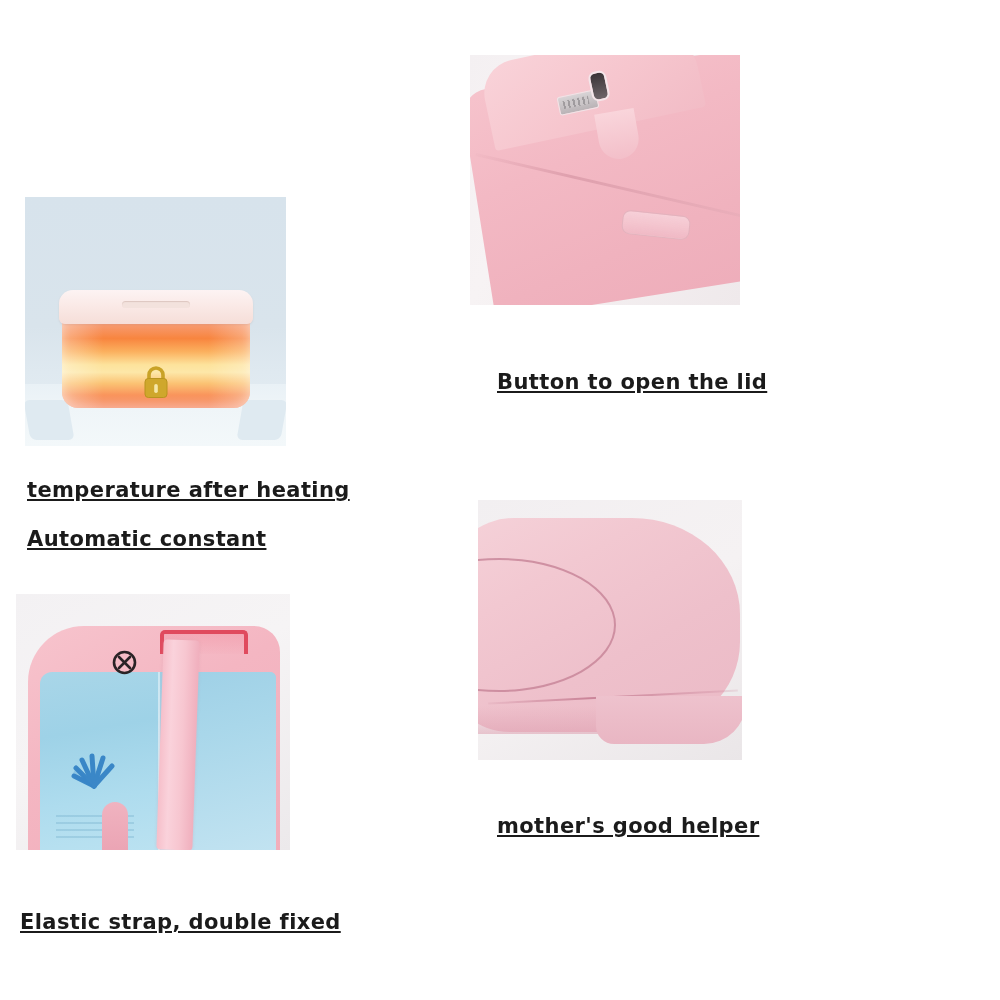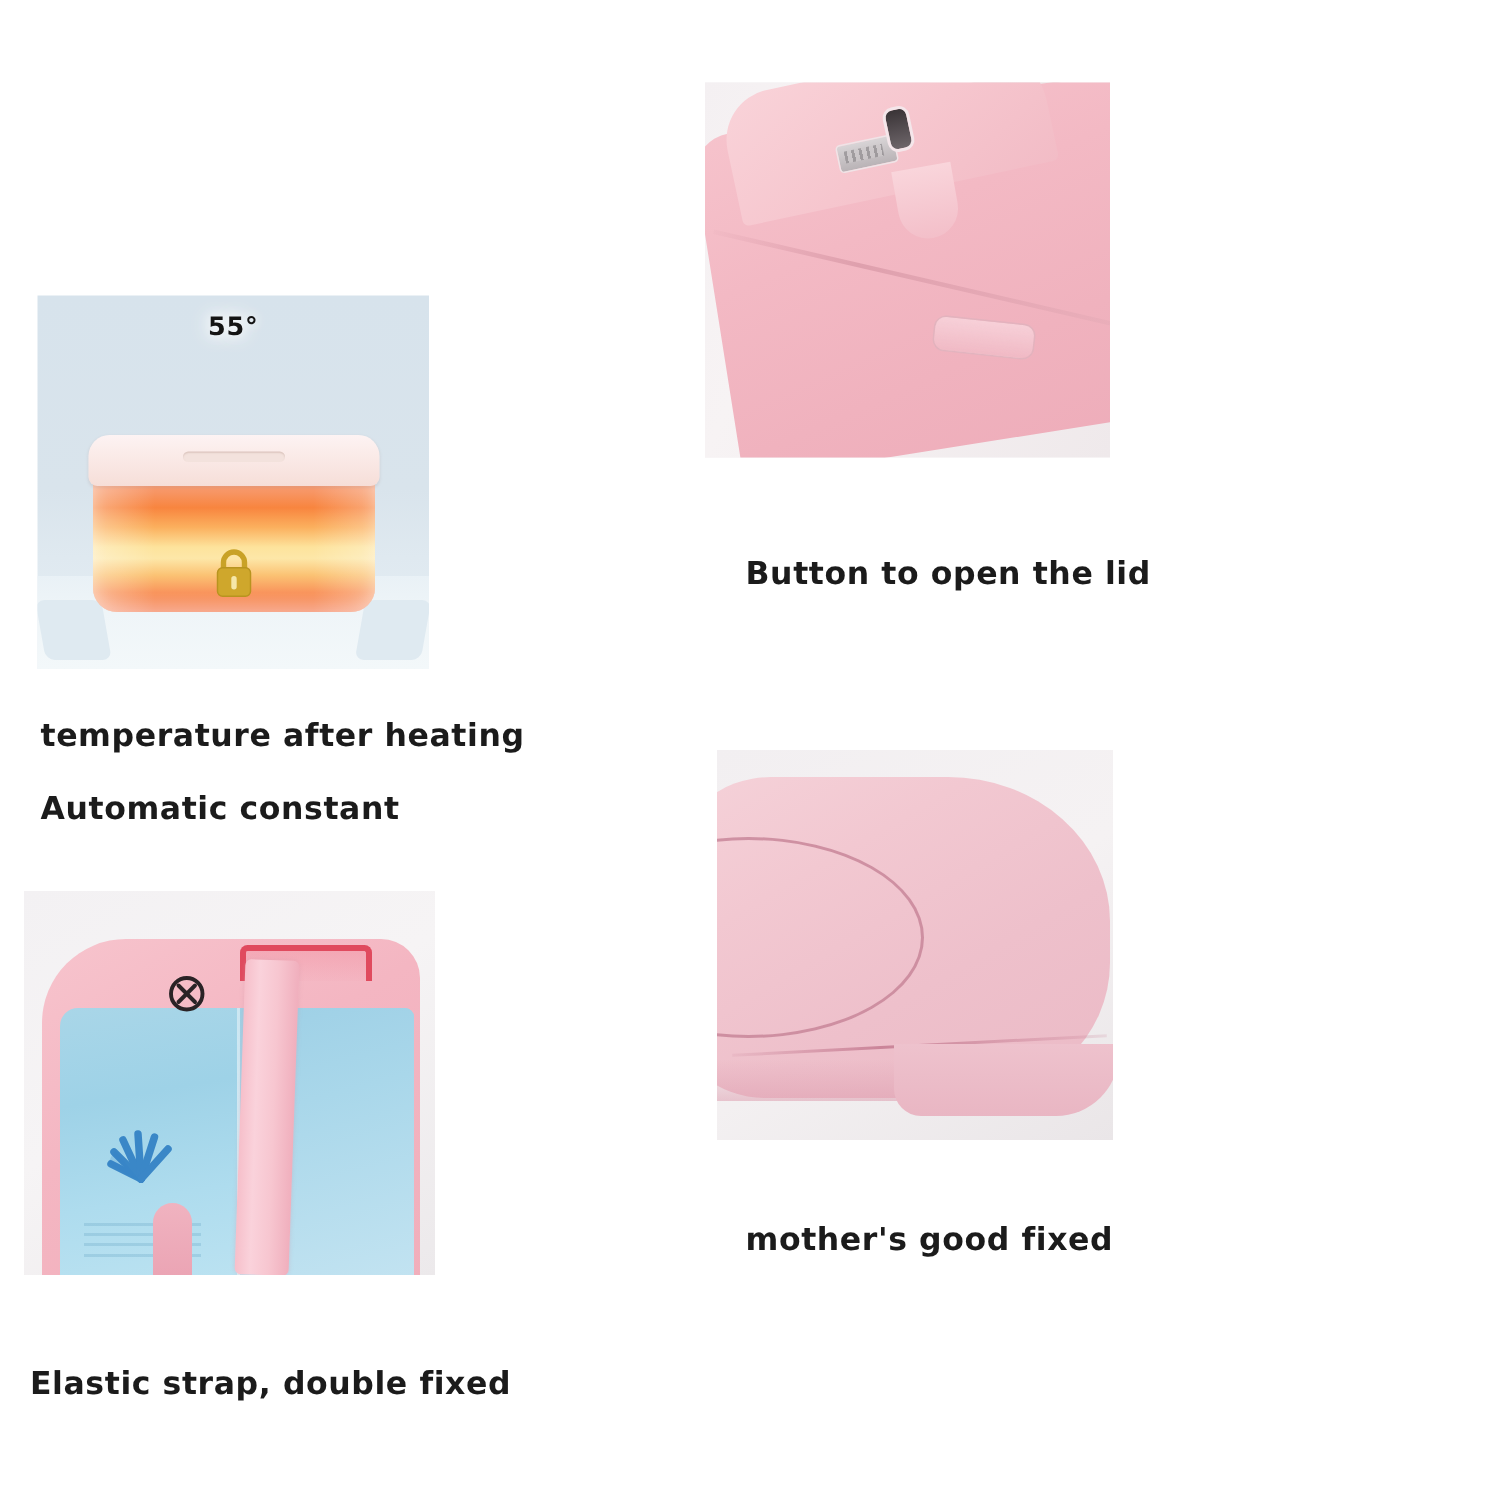--- a/index.html
+++ b/index.html
@@ -381,21 +381,21 @@
     width: 150px; height: 48px;
     background: linear-gradient(180deg,#eec2cd 0%, #e9b6c3 100%);
     border-radius: 0 0 42px 18px;
   }
 
   
   #cap-heating  { left: 27px;  top: 466px; line-height: 49px; }
   #cap-button   { left: 497px; top: 360px; }
   #cap-strap    { left: 20px;  top: 900px; }
   #cap-extract  { left: 497px; top: 803px; line-height: 47px; }
-  .caption .line { display: block; }
+  .caption .line { display: block; text-decoration: underline; }
 </style>
 </head>
 <body>
 
 <div class="panel" id="panel-heating">
   <div class="heat-dome"></div>
   <div class="heat-rays" id="rays">
       <i style="transform: translateX(-50%) rotate(-76.4444deg);"></i>
       <i style="transform: translateX(-50%) rotate(-66.8889deg);"></i>
       <i style="transform: translateX(-50%) rotate(-57.3333deg);"></i>
@@ -409,21 +409,20 @@
       <i style="transform: translateX(-50%) rotate(19.1111deg);"></i>
       <i style="transform: translateX(-50%) rotate(28.6667deg);"></i>
       <i style="transform: translateX(-50%) rotate(38.2222deg);"></i>
       <i style="transform: translateX(-50%) rotate(47.7778deg);"></i>
       <i style="transform: translateX(-50%) rotate(57.3333deg);"></i>
       <i style="transform: translateX(-50%) rotate(66.8889deg);"></i>
       <i style="transform: translateX(-50%) rotate(76.4444deg);"></i>
     </div>
   <div class="surface"></div>
 
-  <div class="temp-badge">55°</div>
 
   <div class="device">
     <div class="body"></div>
     <div class="lid">
       <div class="lid-slot"></div>
     </div>
   </div>
 
   <div class="lock-icon">
     <svg width="32" height="36" viewBox="0 0 32 36" aria-hidden="true">
@@ -496,14 +495,14 @@
 
 <div class="panel" id="panel-extract">
   <div class="bg"></div>
   <div class="lid-mass"></div>
   <div class="oval-outline"></div>
   <div class="edge-line"></div>
   <div class="side-wall"></div>
 </div>
 
 <div class="caption" id="cap-extract">
-  <span class="line">mother's good fixed</span>
+  <span class="line">mother's good helper</span>
 </div>
 
 </body></html>

